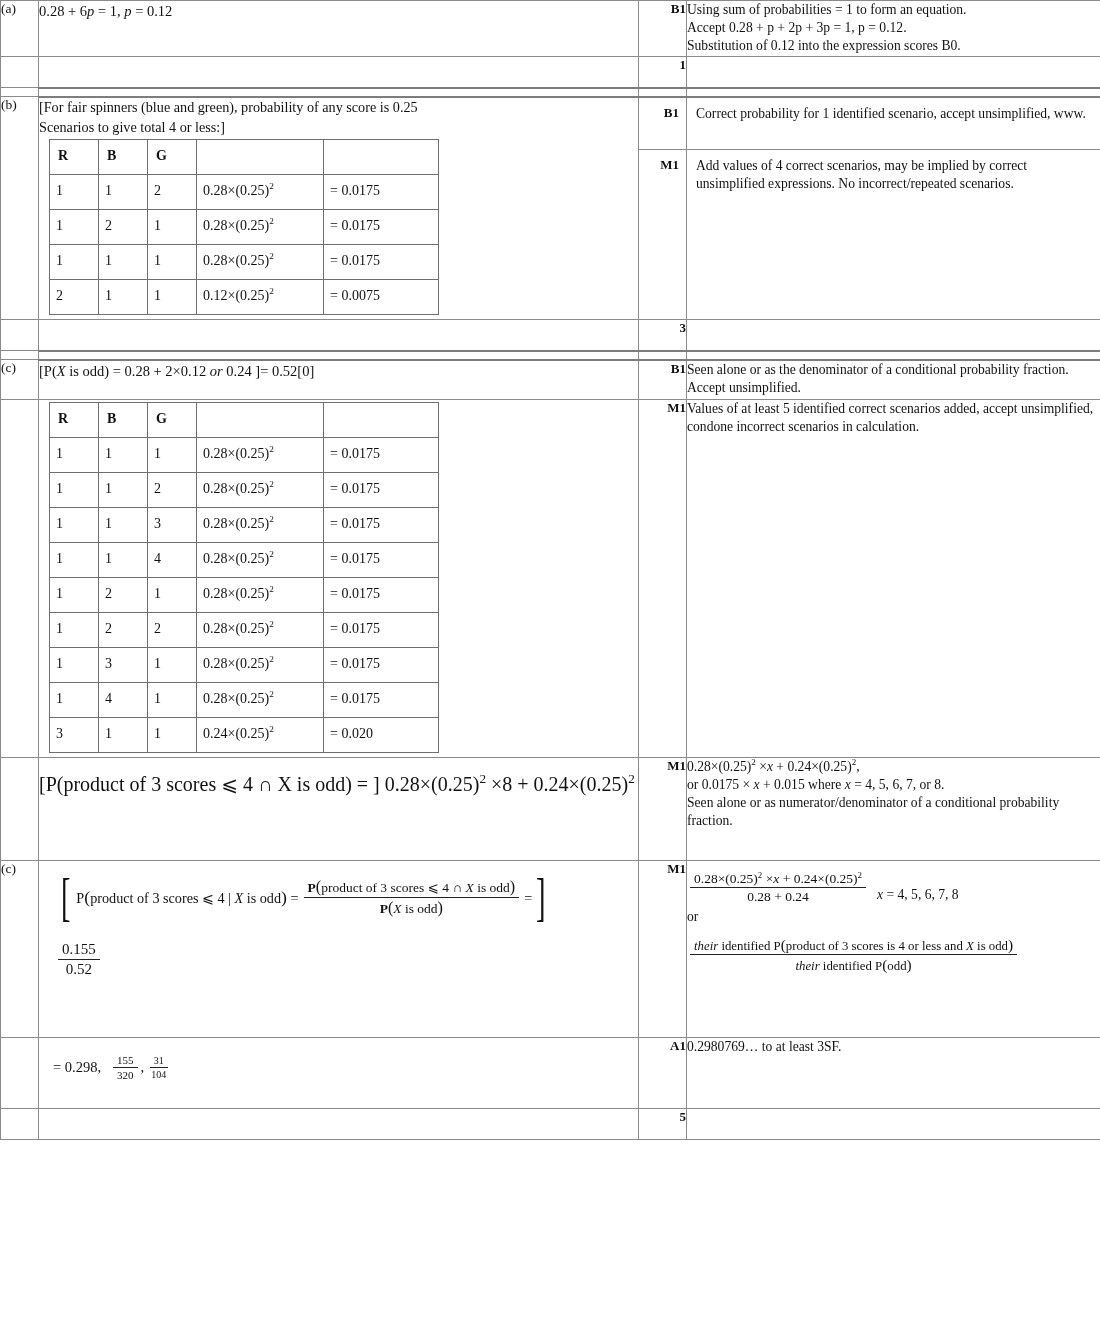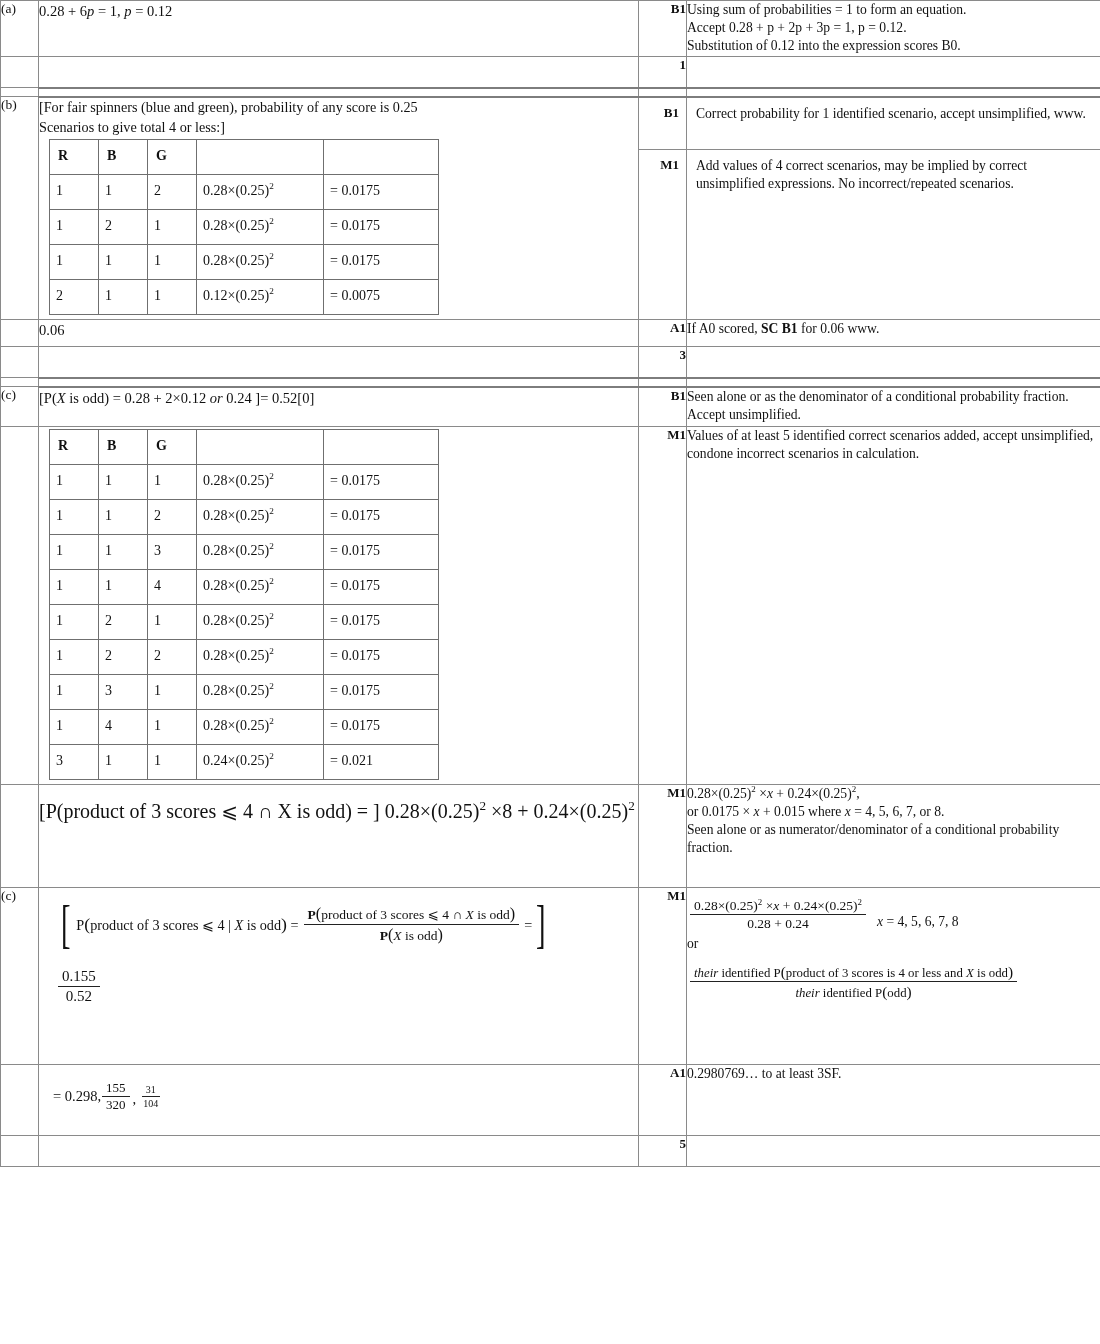--- a/index.html
+++ b/index.html
@@ -160,26 +160,20 @@
     <td class="mark" style="padding:0;">
       <div style="height:52px;border-bottom:1px solid #8a8a8a;box-sizing:border-box;padding:7px 7px 0 0;">B1</div>
       <div style="padding:7px 7px 0 0;">M1</div>
     </td>
     <td class="notes" style="padding:0;">
       <div style="height:52px;border-bottom:1px solid #8a8a8a;box-sizing:border-box;padding:7px 8px 0 9px;">Correct probability for 1 identified scenario, accept unsimplified, www.</div>
       <div style="padding:7px 8px 0 9px;">Add values of 4 correct scenarios, may be implied by correct unsimplified expressions. No incorrect/repeated scenarios.</div>
     </td>
   </tr>
 
-  <tr>
-    <td class="lbl"></td>
-    <td class="work" style="height:26px;">0.06</td>
-    <td class="mark">A1</td>
-    <td class="notes"><span>If A0 scored, </span><b>SC B1</b><span> for 0.06 www.</span></td>
-  </tr>
 
   <tr>
     <td class="lbl"></td>
     <td class="work blankrow"></td>
     <td class="mark">3</td>
     <td class="notes"></td>
   </tr>
 
   <tr class="thicksep">
     <td></td>
@@ -263,21 +257,21 @@
             <td>4</td>
             <td>1</td>
             <td class="expr"><span>0.28</span>×<span>(0.25)</span><sup class="p2">2</sup></td>
             <td class="val">= 0.0175</td>
           </tr>
           <tr>
             <td>3</td>
             <td>1</td>
             <td>1</td>
             <td class="expr"><span>0.24</span>×<span>(0.25)</span><sup class="p2">2</sup></td>
-            <td class="val">= 0.021</td>
+            <td class="val">= 0.020</td>
           </tr>
         </tbody>
       </table>
     </td>
     <td class="mark">M1</td>
     <td class="notes">Values of at least 5 identified correct scenarios added, accept unsimplified, condone incorrect scenarios in calculation.</td>
   </tr>
 
   <tr>
     <td class="lbl"></td>
@@ -329,21 +323,21 @@
         </span>
       </div>
     </td>
   </tr>
 
   <tr>
     <td class="lbl"></td>
     <td class="work" style="height:54px;padding-top:16px;">
       <div style="display:flex;align-items:center;margin-left:14px;">
         <span>= 0.298,</span>
-        <span class="frac" style="font-size:13px;margin-left:1px;">
+        <span class="frac" style="font-size:11px;margin-left:12px;">
           <span class="num">155</span>
           <span class="den">320</span>
         </span>
         <span style="align-self:flex-end;padding-bottom:3px;">,</span>
         <span class="frac" style="font-size:10px;">
           <span class="num">31</span>
           <span class="den">104</span>
         </span>
       </div>
     </td>

